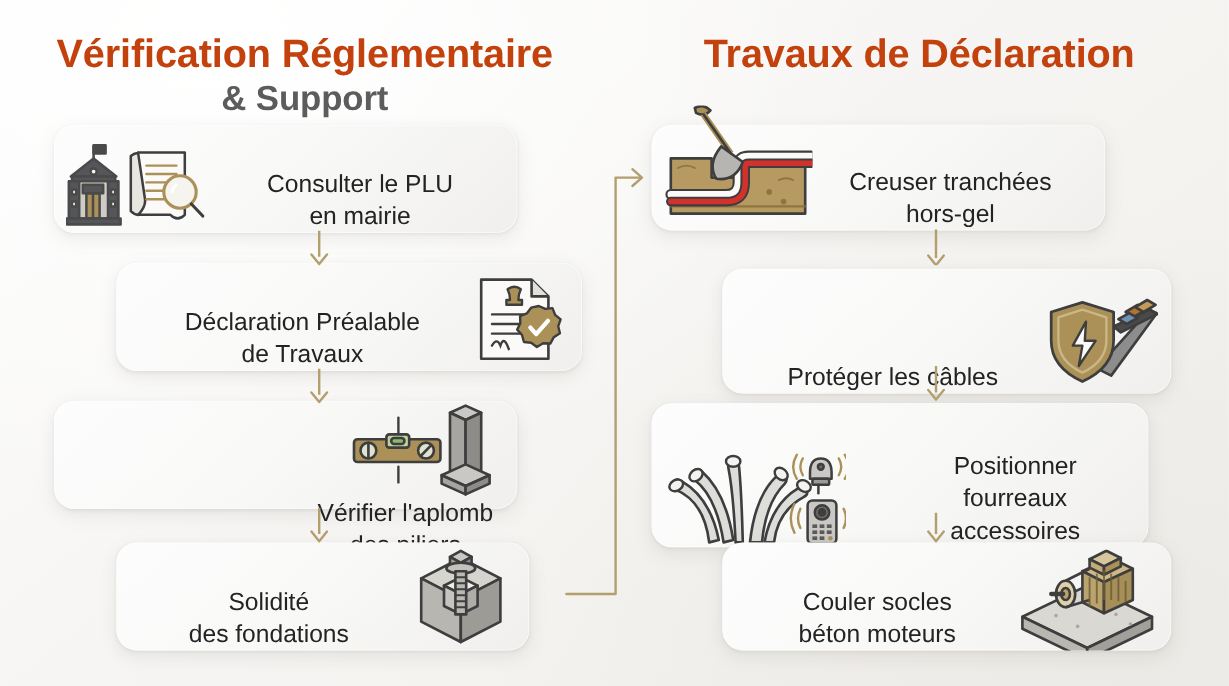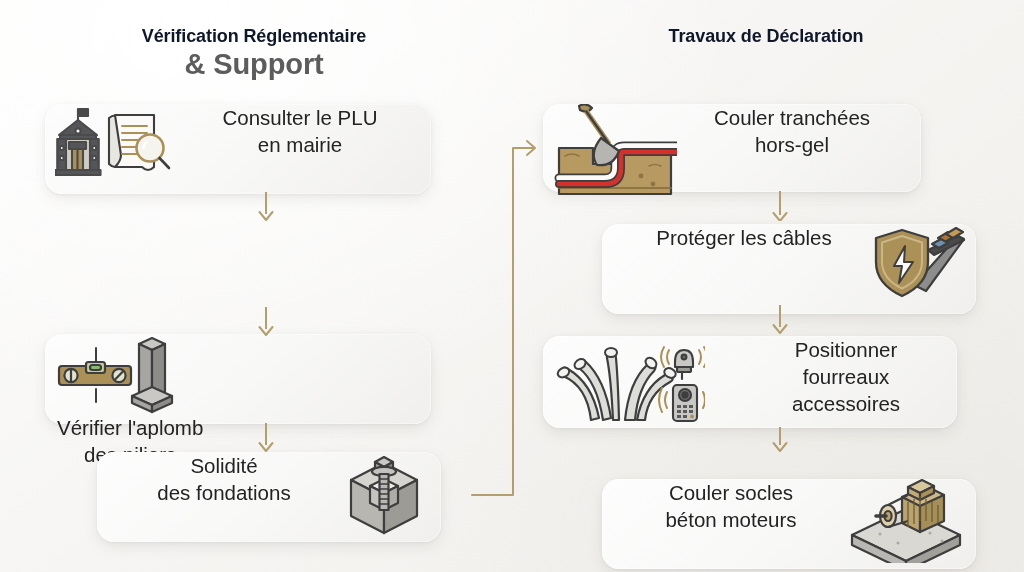--- a/index.html
+++ b/index.html
@@ -29,23 +29,23 @@
 
   
   .col-head {
     position: absolute;
     text-align: center;
     line-height: 1.24;
     letter-spacing: -0.1px;
   }
   .col-head .line1 {
     display: block;
-    font-size: 18px;
+    font-size: 33px;
     font-weight: bold;
-    color: #0f172a;
+    color: #c2410c;
   }
   .col-head .line2 {
     display: block;
     font-size: 29px;
     font-weight: bold;
     color: #5c5c5c;
   }
 
   #head-left  { left: 44px;  top: 25px; width: 420px; }
   #head-right { left: 556px; top: 25px; width: 420px; }
@@ -53,21 +53,21 @@
   
   .card {
     position: absolute;
     background: linear-gradient(138deg, #fdfdfd 0%, #f8f8f7 52%, #f0efed 100%);
     border-radius: 17px;
     box-shadow:
       0 5px 14px rgba(120,115,105,0.13),
       0 1px 3px rgba(120,115,105,0.10),
       0 0 0 0.6px rgba(255,255,255,0.75) inset;
     display: flex;
-    align-items: flex-start;
+    align-items: flex-end;
   }
   .card.icon-left  { flex-direction: row; }
   .card.icon-right { flex-direction: row-reverse; }
 
   .card-icon {
     flex: 0 0 auto;
     display: flex;
     align-items: center;
     justify-content: center;
   }
@@ -81,23 +81,23 @@
     padding: 0 4px;
   }
 
   
   #card-l1 { left: 45px;  top: 104px; width: 386px; height: 90px; padding: 0 14px 0 10px; }
   #card-l2 { left: 97px;  top: 219px; width: 388px; height: 90px; padding: 0 8px 0 14px; }
   #card-l3 { left: 45px;  top: 334px; width: 386px; height: 90px; padding: 0 16px 0 8px; flex-direction: column; }
   #card-l4 { left: 97px;  top: 452px; width: 344px; height: 90px; padding: 0 10px 0 14px; }
 
   #card-r1 { left: 543px; top: 104px; width: 378px; height: 88px; padding: 0 14px 0 10px; }
-  #card-r2 { left: 602px; top: 224px; width: 374px; height: 90px; padding: 0 8px 0 14px; }
-  #card-r3 { left: 543px; top: 336px; width: 414px; height: 92px; padding: 0 14px 0 8px; gap: 44px; }
-  #card-r4 { left: 602px; top: 452px; width: 374px; height: 90px; padding: 0 10px 0 14px; margin-top: 27px; }
+  #card-r2 { left: 602px; top: 224px; width: 374px; height: 104px; padding: 0 8px 0 14px; }
+  #card-r3 { left: 543px; top: 336px; width: 414px; height: 120px; padding: 0 14px 0 8px; gap: 44px; }
+  #card-r4 { left: 602px; top: 452px; width: 374px; height: 90px; padding: 0 10px 0 14px; }
 
   
   .v-arrow {
     position: absolute;
     width: 22px;
     height: 30px;
     pointer-events: none;
   }
 
   
@@ -165,20 +165,47 @@
           <circle cx="95" cy="44" r="13.5" fill="#f6f4ef" stroke="#ab9158"></circle>
           <path d="M92 38 a8 8 0 0 0 -3.5 6" stroke="#ffffff" stroke-width="2.4"></path>
           <line x1="104.5" y1="54" x2="114" y2="64"></line>
         </g>
       </svg>
     </div>
     <div class="card-text">Consulter le PLU
 en mairie</div>
   </div>
 
+  <div class="card icon-right" id="card-l2">
+    <div class="card-icon">
+      <svg class="icon-svg" width="84" height="80" viewBox="0 0 84 80">
+        <g stroke="#3e3e3e" stroke-width="2.2" stroke-linejoin="round">
+          <path d="M8 4 h42 l14 14 v52 h-56 z" fill="#fbfaf8"></path>
+          <path d="M50 4 v14 h14" fill="#e2e0da"></path>
+        </g>
+
+        <g stroke="#3e3e3e" stroke-width="2" stroke-linejoin="round" fill="#ab9158">
+          <path d="M30 12 q6 -4 11 0 q-2 4 -2 9 h3 v4 h-13 v-4 h3 q0 -5 -2 -9 z"></path>
+        </g>
+        <g stroke="#3e3e3e" stroke-width="2" stroke-linecap="round">
+          <line x1="17" y1="33" x2="56" y2="33"></line>
+          <line x1="17" y1="41" x2="56" y2="41"></line>
+          <line x1="17" y1="49" x2="42" y2="49"></line>
+          <path d="M17 59 q4 -7 7 0 q3 -9 7 3" fill="none"></path>
+        </g>
+
+        <g transform="translate(56,44)">
+          <path d="M0 -18 L5.4 -15.6 L11.4 -16.2 L13.6 -10.6 L18.2 -6.8 L16.2 -1.2 L17.6 4.7 L12.5 8 L9.6 13.3 L3.6 13 L-1.6 16.2 L-6.4 12.6 L-12.4 12 L-14 6.2 L-18 1.7 L-15.4 -3.6 L-15.6 -9.6 L-10 -11.8 L-6.4 -16.6 Z" fill="#ab9158" stroke="#3e3e3e" stroke-width="2" stroke-linejoin="round"></path>
+          <path d="M-7 0 L-2.2 5.4 L7.6 -5.6" fill="none" stroke="#ffffff" stroke-width="3.6" stroke-linecap="round" stroke-linejoin="round"></path>
+        </g>
+      </svg>
+    </div>
+    <div class="card-text">Déclaration Préalable
+de Travaux</div>
+  </div>
 
   <div class="card icon-left" id="card-l3">
     <div class="card-icon">
       <svg class="icon-svg" width="126" height="80" viewBox="0 0 126 80">
 
         <g stroke="#3e3e3e" stroke-width="2" stroke-linecap="round">
           <line x1="43" y1="14" x2="43" y2="27"></line>
           <line x1="43" y1="55" x2="43" y2="68"></line>
         </g>
 
@@ -261,21 +288,21 @@
         </g>
 
         <g stroke="#3e3e3e" stroke-width="2.2" stroke-linejoin="round">
           <path d="M26 2 q7 -4 13 2 q-5 6 -12 2 z" fill="#ab9158"></path>
           <line x1="33" y1="7" x2="56" y2="40" stroke-width="5.2" stroke="#ab9158"></line>
           <line x1="33" y1="7" x2="56" y2="40" stroke-width="2.2" stroke="#3e3e3e" fill="none"></line>
           <path d="M48 34 l18 13 q-6 16 -22 14 q-8 -12 4 -27 z" fill="#b6b5b1"></path>
         </g>
       </svg>
     </div>
-    <div class="card-text">Couler tranchées
+    <div class="card-text">Creuser tranchées
 hors-gel</div>
   </div>
 
   <div class="card icon-right" id="card-r2">
     <div class="card-icon">
       <svg class="icon-svg" width="96" height="82" viewBox="0 0 96 82">
 
         <g stroke="#3e3e3e" stroke-width="2.2" stroke-linejoin="round">
           <path d="M86 12 l6 3 l-38 52 l-12 -6 z" fill="#8d8d8d"></path>
           <path d="M56 26 l30 -14 l6 4 l-30 15 z" fill="#4a4a4a"></path>

